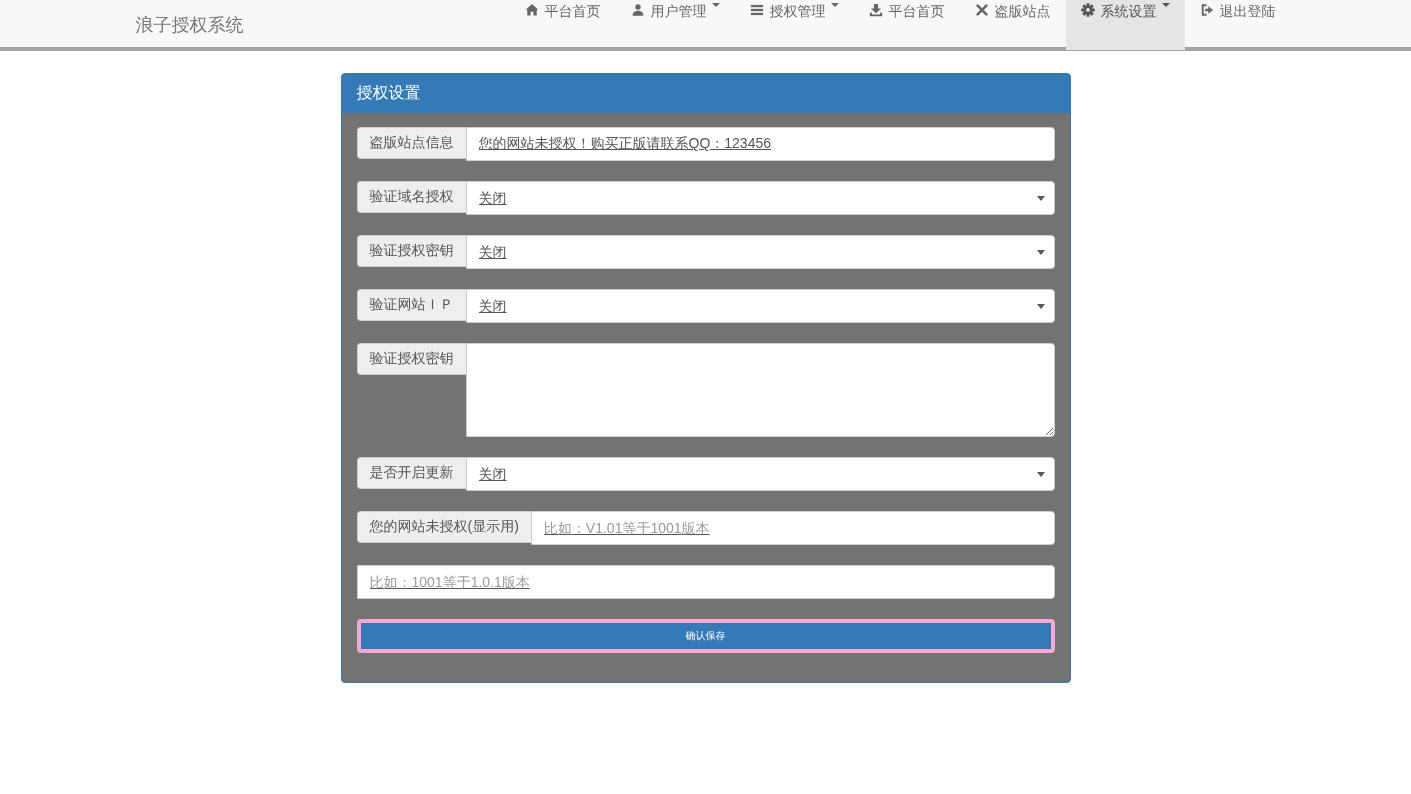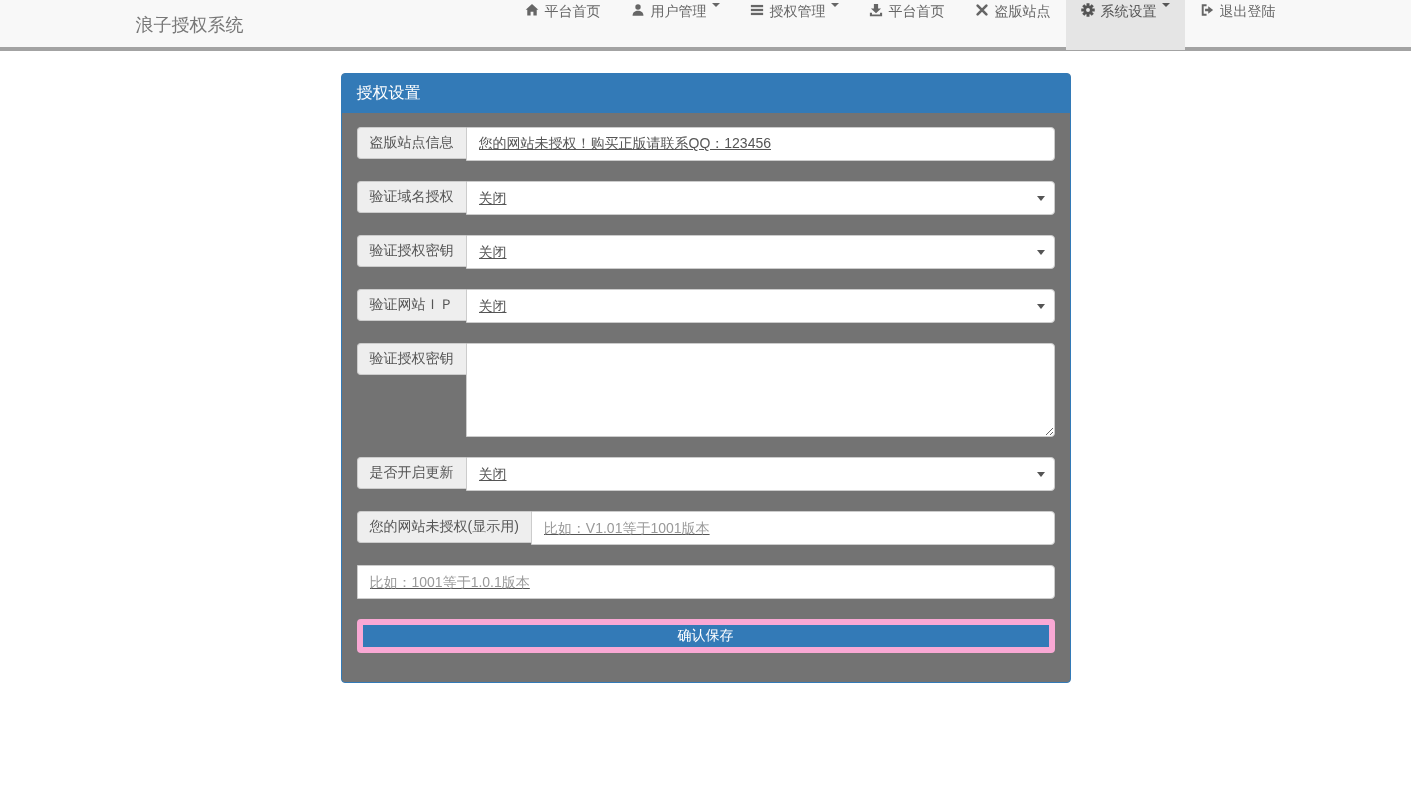--- a/index.html
+++ b/index.html
@@ -80,22 +80,22 @@
   }
   .select-caret {
     position: absolute; right: 10px; top: 50%; margin-top: -2px;
     width: 0; height: 0; pointer-events: none;
     border-top: 5px solid #555;
     border-left: 4px solid transparent; border-right: 4px solid transparent;
   }
 
   .btn-primary {
     display: block; width: 100%; height: 34px;
-    background: #337ab7; border: 6px solid #f9a8d4; border-radius: 4px;
-    color: #fff; font-size: 14px; cursor: pointer; text-align: center;
+    background: #337ab7; border: 4px solid #f9a8d4; border-radius: 4px;
+    color: #fff; font-size: 10px; cursor: pointer; text-align: center;
     font-family: "Liberation Sans", "DejaVu Sans", sans-serif;
   }
 </style>
 </head>
 <body>
 
 <nav class="navbar">
   <div class="container">
     <a class="brand">浪子授权系统</a>
     <div class="nav">

